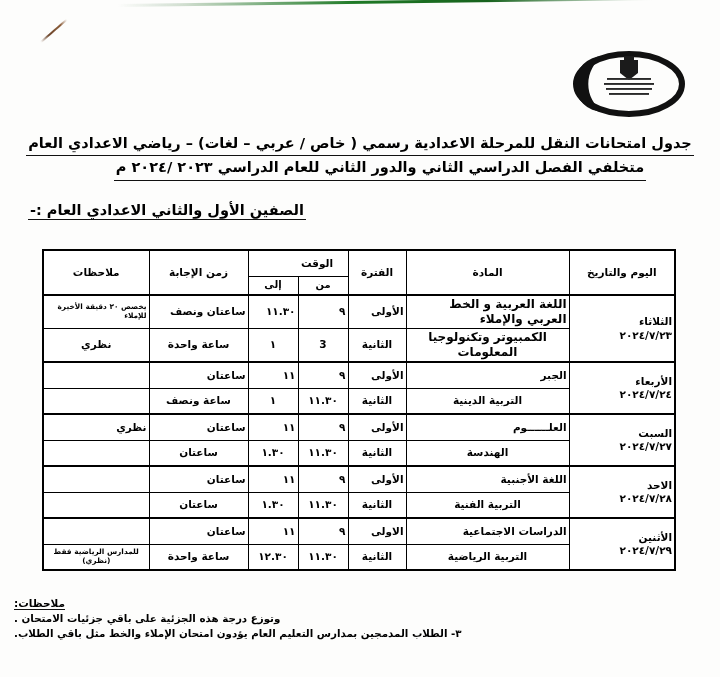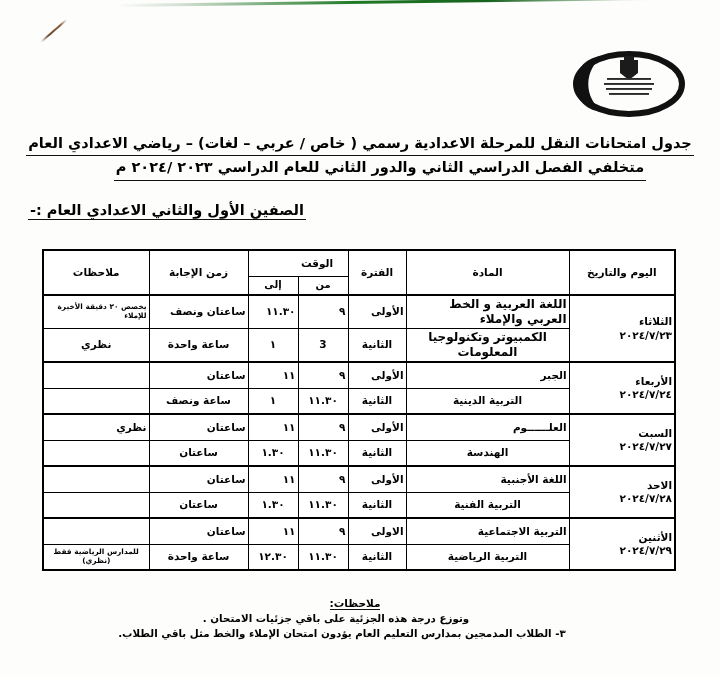--- a/index.html
+++ b/index.html
@@ -142,22 +142,22 @@
   td.note { font-size: 10.5px; }
   td.note.tiny { font-size: 7.4px; line-height: 1.2; }
 
   .row-h { height: 26px; }
 
   
   .notes {
     position: absolute;
     top: 592px;
     right: 14px;
-    left: 4px;
-    text-align: center;
+    left: 14px;
+    text-align: left;
   }
   .notes-head {
     font-size: 10.5px;
     font-weight: bold;
     display: inline-block;
     border-bottom: 1.1px solid #111;
     margin-bottom: 1px;
   }
   .note-line {
     font-size: 10.3px;
@@ -293,21 +293,21 @@
           <tr class="row-h">
             <td class="subject">التربية الفنية</td>
             <td class="period">الثانية</td>
             <td class="time">١١.٣٠</td>
             <td class="time">١.٣٠</td>
             <td class="dur">ساعتان</td>
             <td class="note"></td>
           </tr>
           <tr class="row-h group-start">
             <td class="daycell" rowspan="2"><span>الأثنين</span><br><span>٢٠٢٤/٧/٢٩</span></td>
-            <td class="subject">التربية الاجتماعية</td>
+            <td class="subject">الدراسات الاجتماعية</td>
             <td class="period">الاولى</td>
             <td class="time">٩</td>
             <td class="time">١١</td>
             <td class="dur">ساعتان</td>
             <td class="note"></td>
           </tr>
           <tr class="row-h">
             <td class="subject">التربية الرياضية</td>
             <td class="period">الثانية</td>
             <td class="time">١١.٣٠</td>

